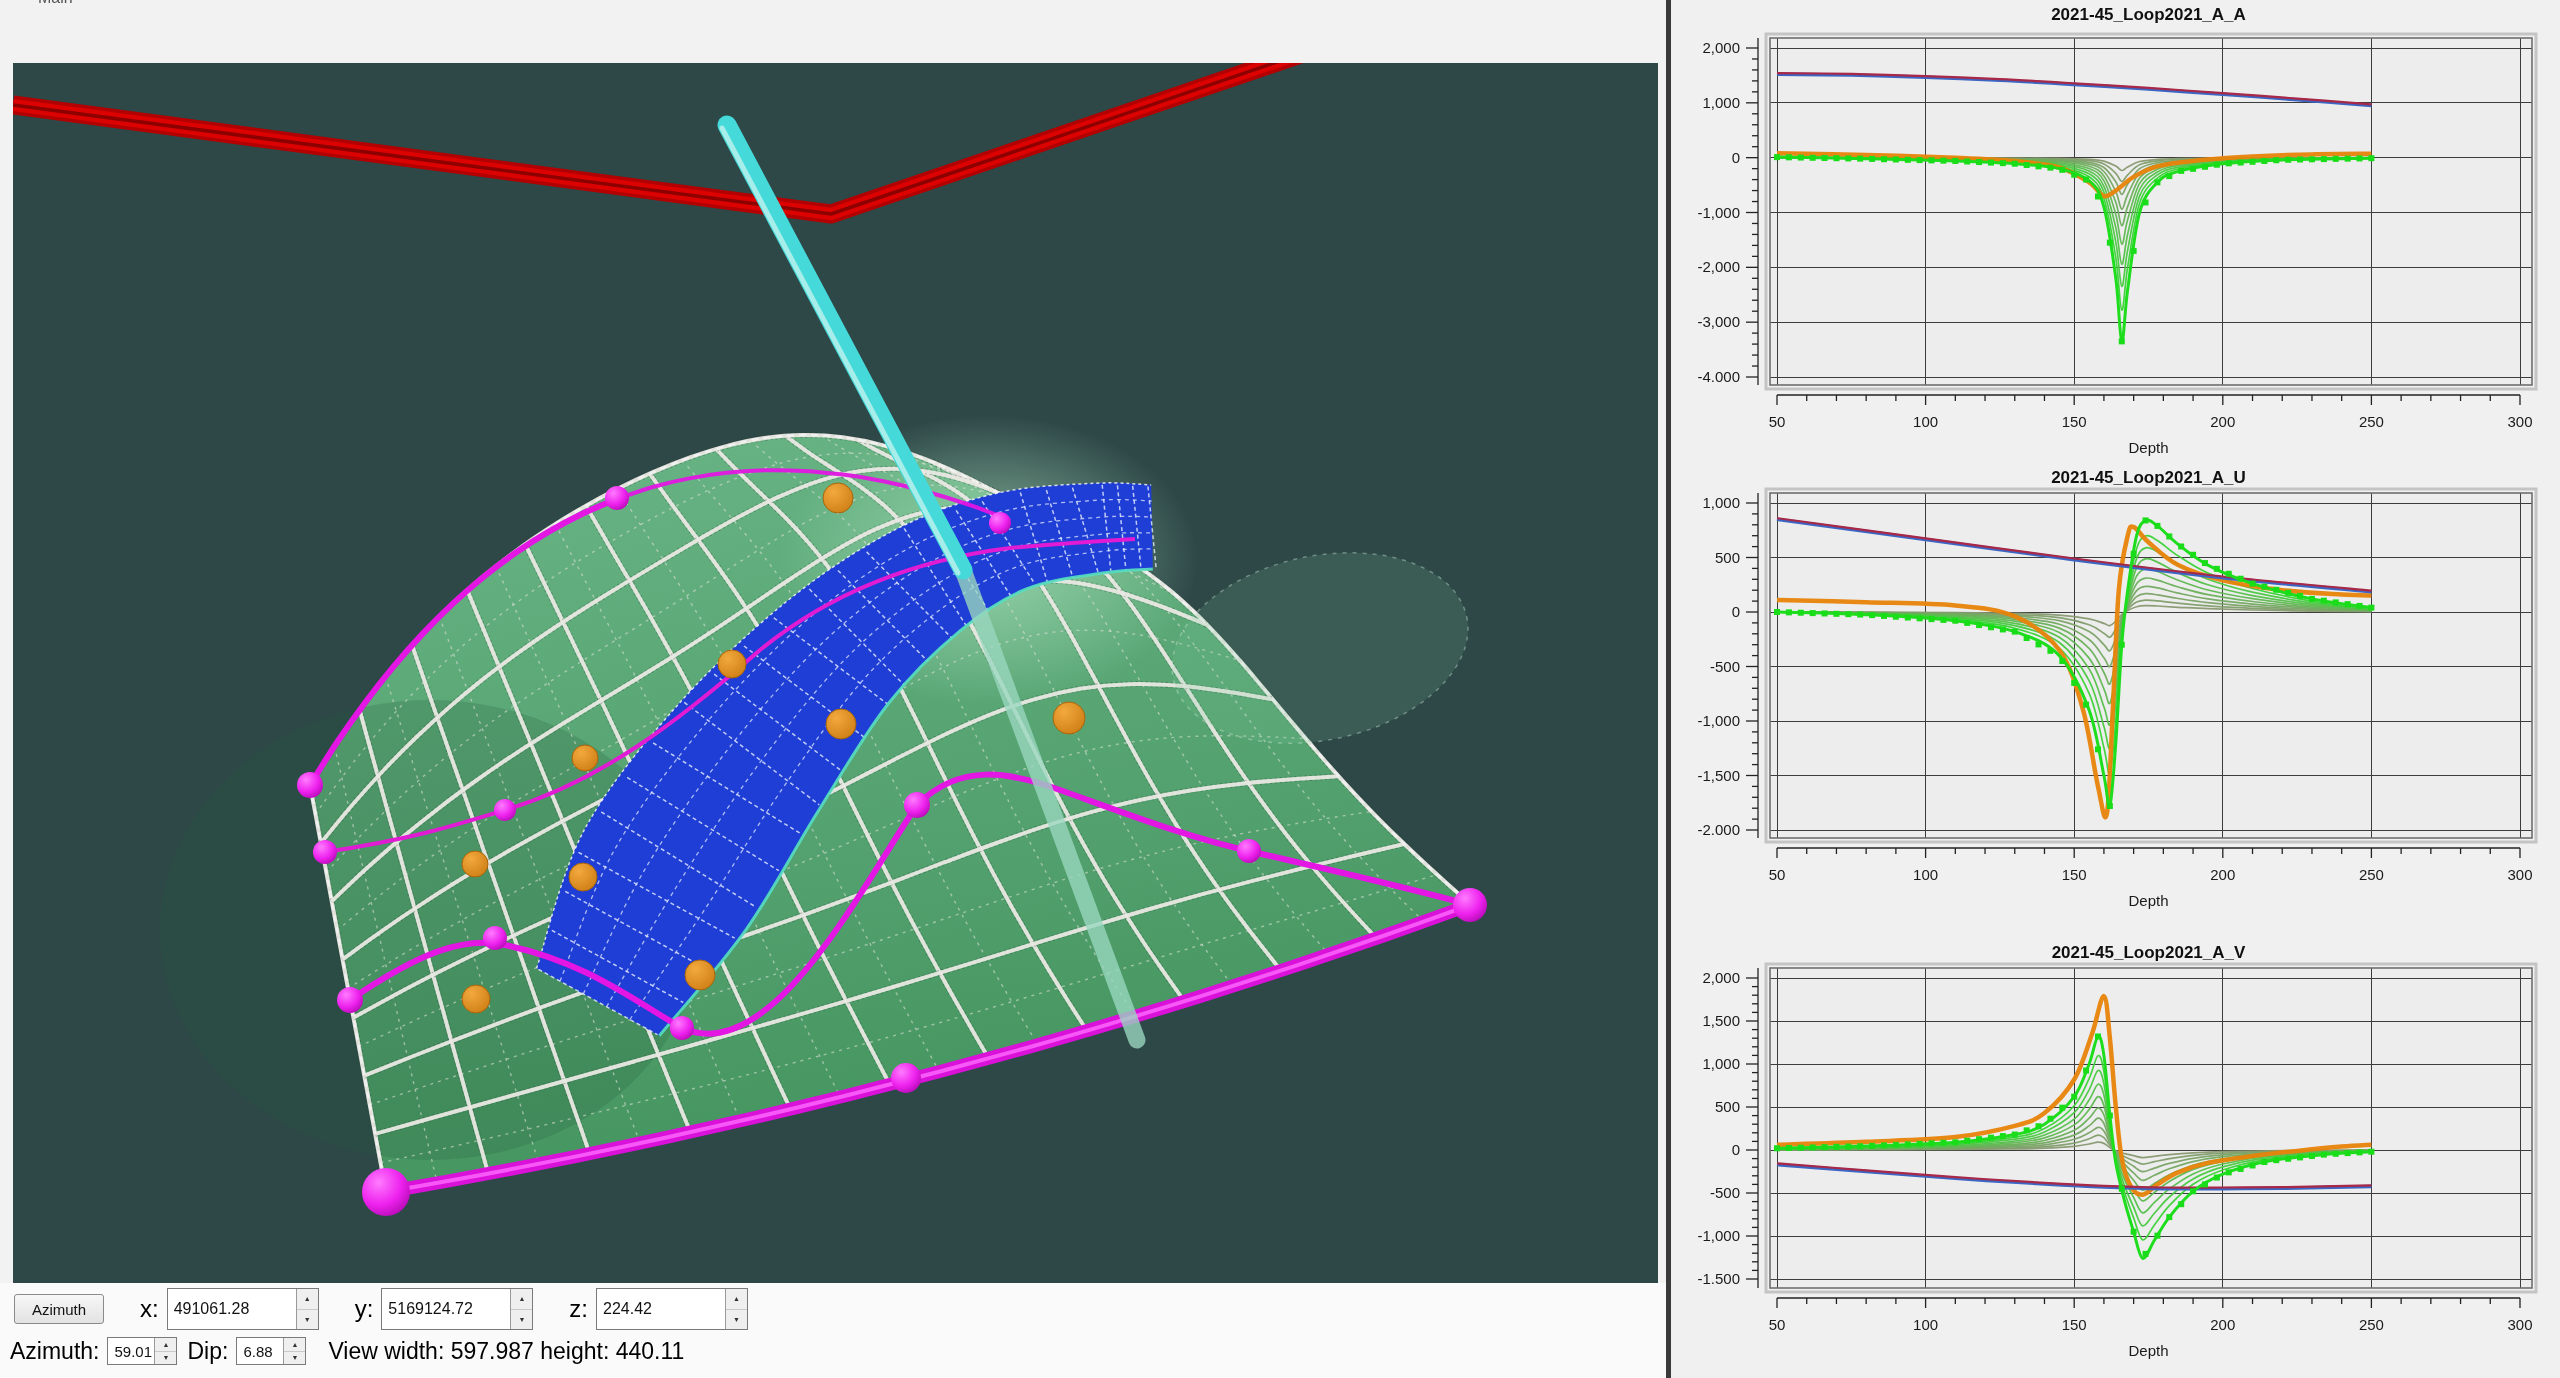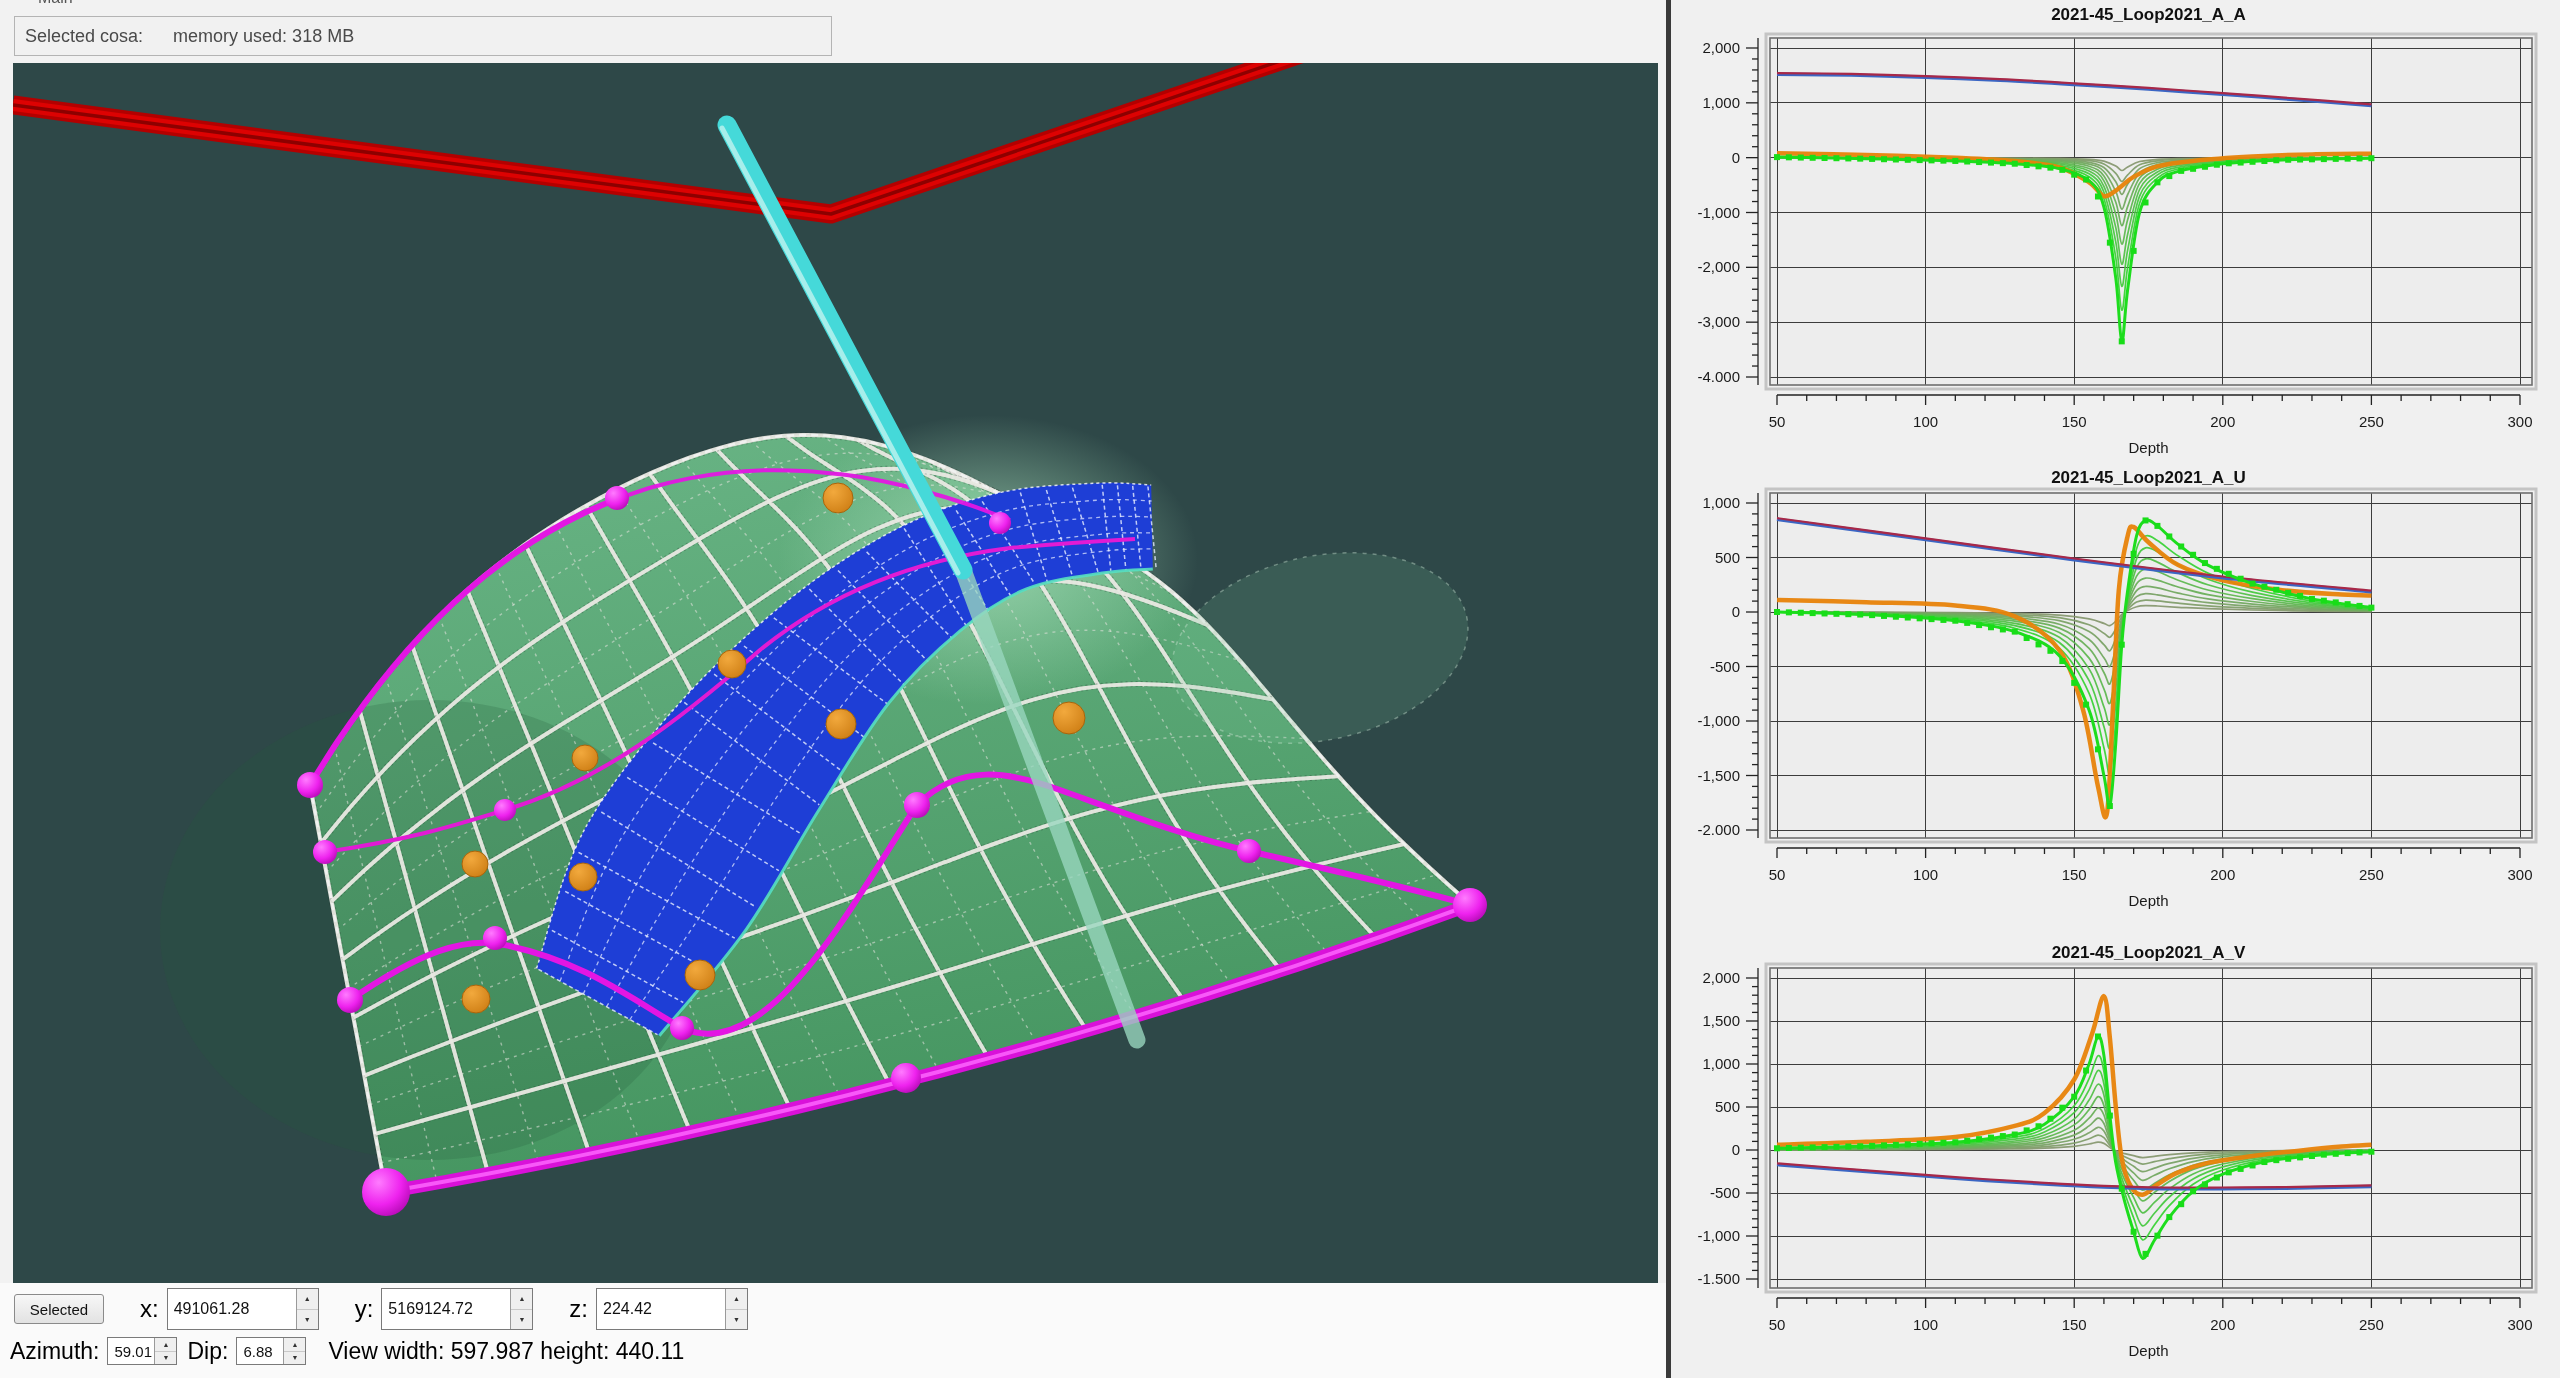--- a/index.html
+++ b/index.html
@@ -36,24 +36,20 @@
   .right-panel { position:absolute; left:1671px; top:0; width:951px; height:1378px; background:#f0f0f0; }
   #charts { position:absolute; left:0; top:0; width:889px; height:1378px; display:block; }
   .right-scroll { position:absolute; right:0; top:0; width:8px; height:1378px; background:#dcdcdc; }
   svg text { font-family:"Liberation Sans", sans-serif; }
 </style>
 </head>
 <body>
 
 <div class="left-panel">
   <div class="menu-hint">Main</div>
-  <div class="status-box">
-    <span>Selected cosa:</span>
-    <span class="mem">memory used: 318 MB</span>
-  </div>
   <svg id="scene" viewBox="13 63 1645 1220" preserveAspectRatio="none">
       <defs>
         <linearGradient id="surfG" x1="0" y1="0" x2="0.25" y2="1">
           <stop offset="0" stop-color="#6ab586"></stop>
           <stop offset="1" stop-color="#459560"></stop>
         </linearGradient>
         <radialGradient id="domeG">
           <stop offset="0" stop-color="#a3dab6" stop-opacity="0.8"></stop>
           <stop offset="1" stop-color="#a3dab6" stop-opacity="0"></stop>
         </radialGradient>
@@ -209,21 +205,21 @@
         <polyline points="13,105 831,214 1330,44" stroke="#b30000" stroke-width="19"></polyline>
         <polyline points="13,105 831,214 1330,44" stroke="#dd0202" stroke-width="12"></polyline>
         <polyline points="13,105 831,214 1330,44" stroke="#8d0000" stroke-width="3.5"></polyline>
       </g>
       <line x1="727" y1="125" x2="963" y2="570" stroke="#45d9d9" stroke-width="19" stroke-linecap="round"></line>
       <line x1="722" y1="128" x2="958" y2="573" stroke="#b2f1ed" stroke-width="5" stroke-linecap="round" opacity="0.9"></line>
     </svg>
 
   <div class="controls">
     <div class="ctrl-row row1">
-      <button class="compute-btn">Selected</button>
+      <button class="compute-btn">Azimuth</button>
       <span class="coord-label">x:</span>
       <span class="spinbox">
         <input class="spin-input wide" value="491061.28" style="">
         <span class="spin-btns">
           <span>▲</span>
           <span>▼</span>
         </span>
       </span>
       <span class="coord-label">y:</span>
       <span class="spinbox">

